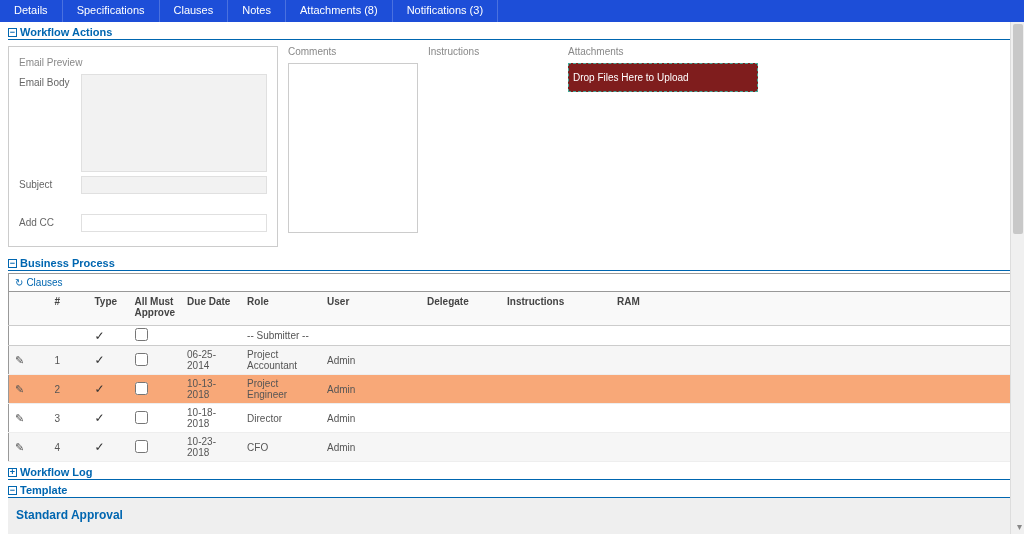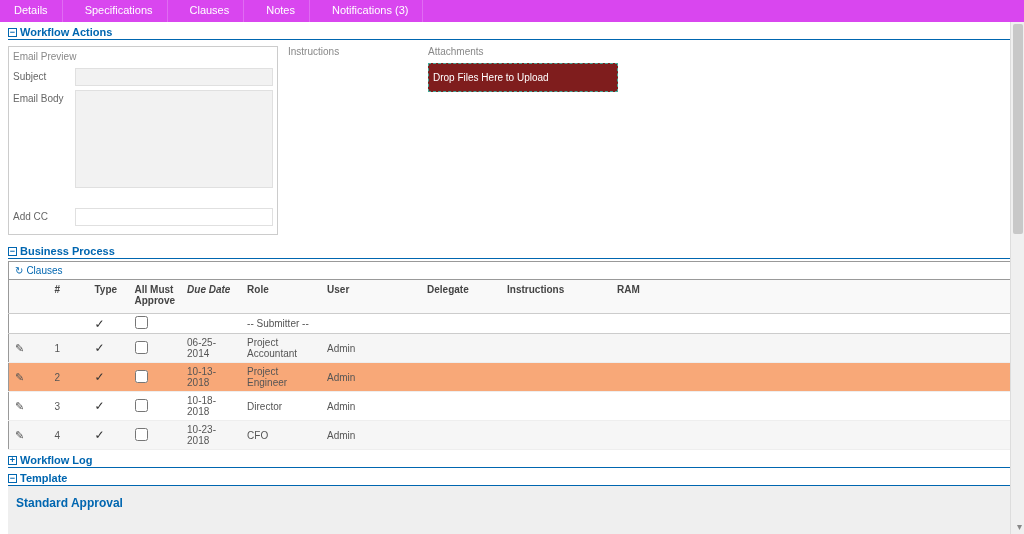--- a/index.html
+++ b/index.html
@@ -1,27 +1,27 @@
 <!DOCTYPE html>
 <html><head>
 <meta charset="utf-8">
 <style>
   * { box-sizing: border-box; margin: 0; padding: 0; }
   body { font-family: Arial, sans-serif; font-size: 11px; color: #333; background: #fff; width: 1024px; }
   
-  .tab-bar { display: flex; background: #d946ef; height: 22px; gap: 8px; }
+  .tab-bar { display: flex; background: #1d4ed8; height: 22px; }
   .tab { padding: 4px 14px; color: #fff; font-size: 11px; cursor: pointer; border-right: 1px solid rgba(255,255,255,0.2); }
   .tab.active { background: #fff; color: #0099d8; }
   
   .section { margin: 4px 8px 0 8px; }
   .section-header { display: flex; align-items: center; border-bottom: 1px solid #0066b0; color: #0066b0; font-size: 11px; font-weight: bold; padding-bottom: 1px; }
   .section-header .toggle { margin-right: 3px; font-size: 9px; border: 1px solid #0066b0; width: 9px; height: 9px; line-height: 7px; text-align: center; display: inline-block; }
   
   .workflow-actions-body { display: flex; gap: 10px; padding: 6px 0; }
-  .panel { border: 1px solid #ccc; padding: 4px; min-height: 180px; }
+  .panel { border: 1px solid #ccc; padding: 10px; min-height: 180px; }
   .email-panel { width: 270px; }
   .comments-panel { width: 130px; border: none; }
   .instructions-panel { width: 130px; border: none; }
   .attachments-panel { width: 190px; border: none; }
   
   .field-row { display: flex; margin-bottom: 4px; align-items: flex-start; }
   .field-label { width: 62px; color: #666; font-size: 10px; padding-top: 3px; }
   .field-input { flex: 1; background: #f2f2f2; border: 1px solid #e0e0e0; height: 18px; padding: 2px 4px; font-size: 10px; }
   .field-textarea { flex: 1; background: #f2f2f2; border: 1px solid #e0e0e0; height: 98px; resize: none; }
   .comments-textarea { width: 130px; height: 170px; background: #fff; border: 1px solid #ccc; resize: none; }
@@ -56,58 +56,63 @@
   
   .scrollbar { position: fixed; right: 0; top: 22px; width: 14px; height: 512px; background: #f0f0f0; border-left: 1px solid #ddd; }
   .scroll-thumb { background: #c8c8c8; width: 10px; margin: 2px auto; height: 210px; border-radius: 2px; }
   
   .bottom-caret { position: fixed; right: 2px; bottom: 2px; font-size: 10px; color: #888; }
   
   .col-edit { width: 40px; }
   .col-num { width: 40px; }
   .col-type { width: 40px; }
   .col-must { width: 40px; }
-  .col-due { width: 60px; font-style: italic; }
+  .col-due { width: 60px; }
   .col-role { width: 80px; }
   .col-user { width: 100px; }
   .col-delegate { width: 80px; margin-top: 32px; }
   .col-instr { width: 110px; }
   .col-ram { width: auto; }
 </style>
 </head>
 <body>
 
 <div class="tab-bar">
   <div class="tab">Details</div>
   <div class="tab">Specifications</div>
   <div class="tab">Clauses</div>
   <div class="tab">Notes</div>
+  <div class="tab">Attachments (8)</div>
   <div class="tab">Notifications (3)</div>
 </div>
 
 <div class="section">
   <div class="section-header">
     <span class="toggle">−</span>
     <span>Workflow Actions</span>
   </div>
   <div class="workflow-actions-body">
     <div class="email-panel panel">
       <div class="panel-title">Email Preview</div>
       <div class="field-row">
+        <div class="field-label">Email Body</div>
+        <textarea class="field-textarea" style=""></textarea>
+      </div>
+      <div class="field-row">
         <div class="field-label">Subject</div>
         <input class="field-input" style="">
-      </div>
-      <div class="field-row">
-        <div class="field-label">Email Body</div>
-        <textarea class="field-textarea" style=""></textarea>
       </div>
       <div class="field-row" style="margin-top:20px">
         <div class="field-label">Add CC</div>
         <input class="field-input" style="background: rgb(255, 255, 255);">
       </div>
+    </div>
+    <div class="comments-panel">
+      <div class="panel-title">Comments</div>
+      <textarea class="comments-textarea" style=""></textarea>
     </div>
     <div class="instructions-panel">
       <div class="panel-title">Instructions</div>
     </div>
     <div class="attachments-panel">
       <div class="panel-title">Attachments</div>
       <div class="dropzone">Drop Files Here to Upload</div>
     </div>
   </div>
 </div>

